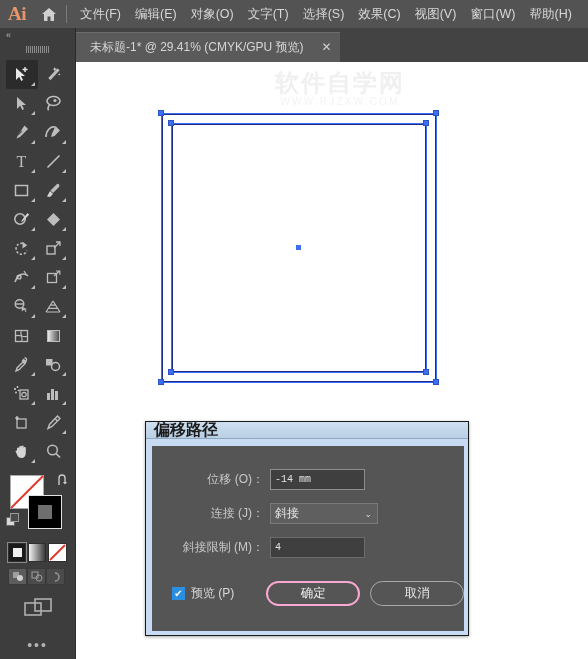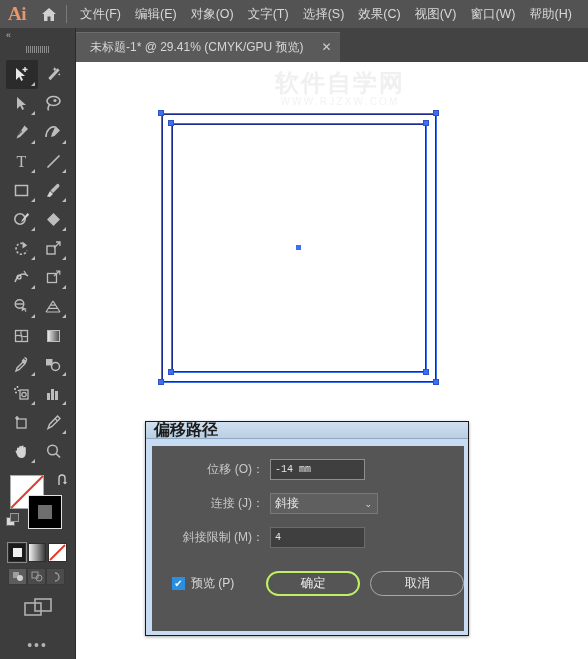--- a/index.html
+++ b/index.html
@@ -209,21 +209,21 @@
   }
   .dlg-body {
     position: absolute; left: 6px; top: 24px;
     width: 312px; height: 185px;
     background: #555555;
   }
   .field-row {
     display: flex; align-items: center;
     height: 24px; margin-top: 10px;
   }
-  .field-row:first-child { margin-top: 11px; align-items: center; }
+  .field-row:first-child { margin-top: 21px; align-items: center; }
   .field-label {
     width: 118px; text-align: right; padding-right: 6px;
     color: #c8c8c8; font-size: 12px; white-space: nowrap;
   }
   .field-input {
     width: 95px; height: 21px;
     background: #3f3f3f; color: #e4e4e4;
     border: 1px solid #8e8e8e;
     font-size: 10px; padding: 0 4px;
     font-family: Liberation Mono, monospace;
@@ -255,21 +255,21 @@
   .chk span { color: #ffffff; font-size: 10px; line-height: 10px; }
   .chk-label { color: #d8d8d8; font-size: 12px; white-space: nowrap; }
   .dlg-btn {
     width: 102px; height: 25px;
     border-radius: 13px;
     background: #555555;
     display: flex; align-items: center; justify-content: center;
     color: #ececec; font-size: 12.5px; cursor: pointer;
     border: 1px solid #a9a9a9;
   }
-  .dlg-btn.primary { border: 2px solid #bef264; }
+  .dlg-btn.primary { border: 2px solid #f9a8d4; }
 </style>
 </head>
 <body>
 
 <div id="app">
 
   <div class="menubar">
     <div class="ai-logo">Ai</div>
     <div class="home-icon">
       <svg width="16" height="15" viewBox="0 0 16 15">

